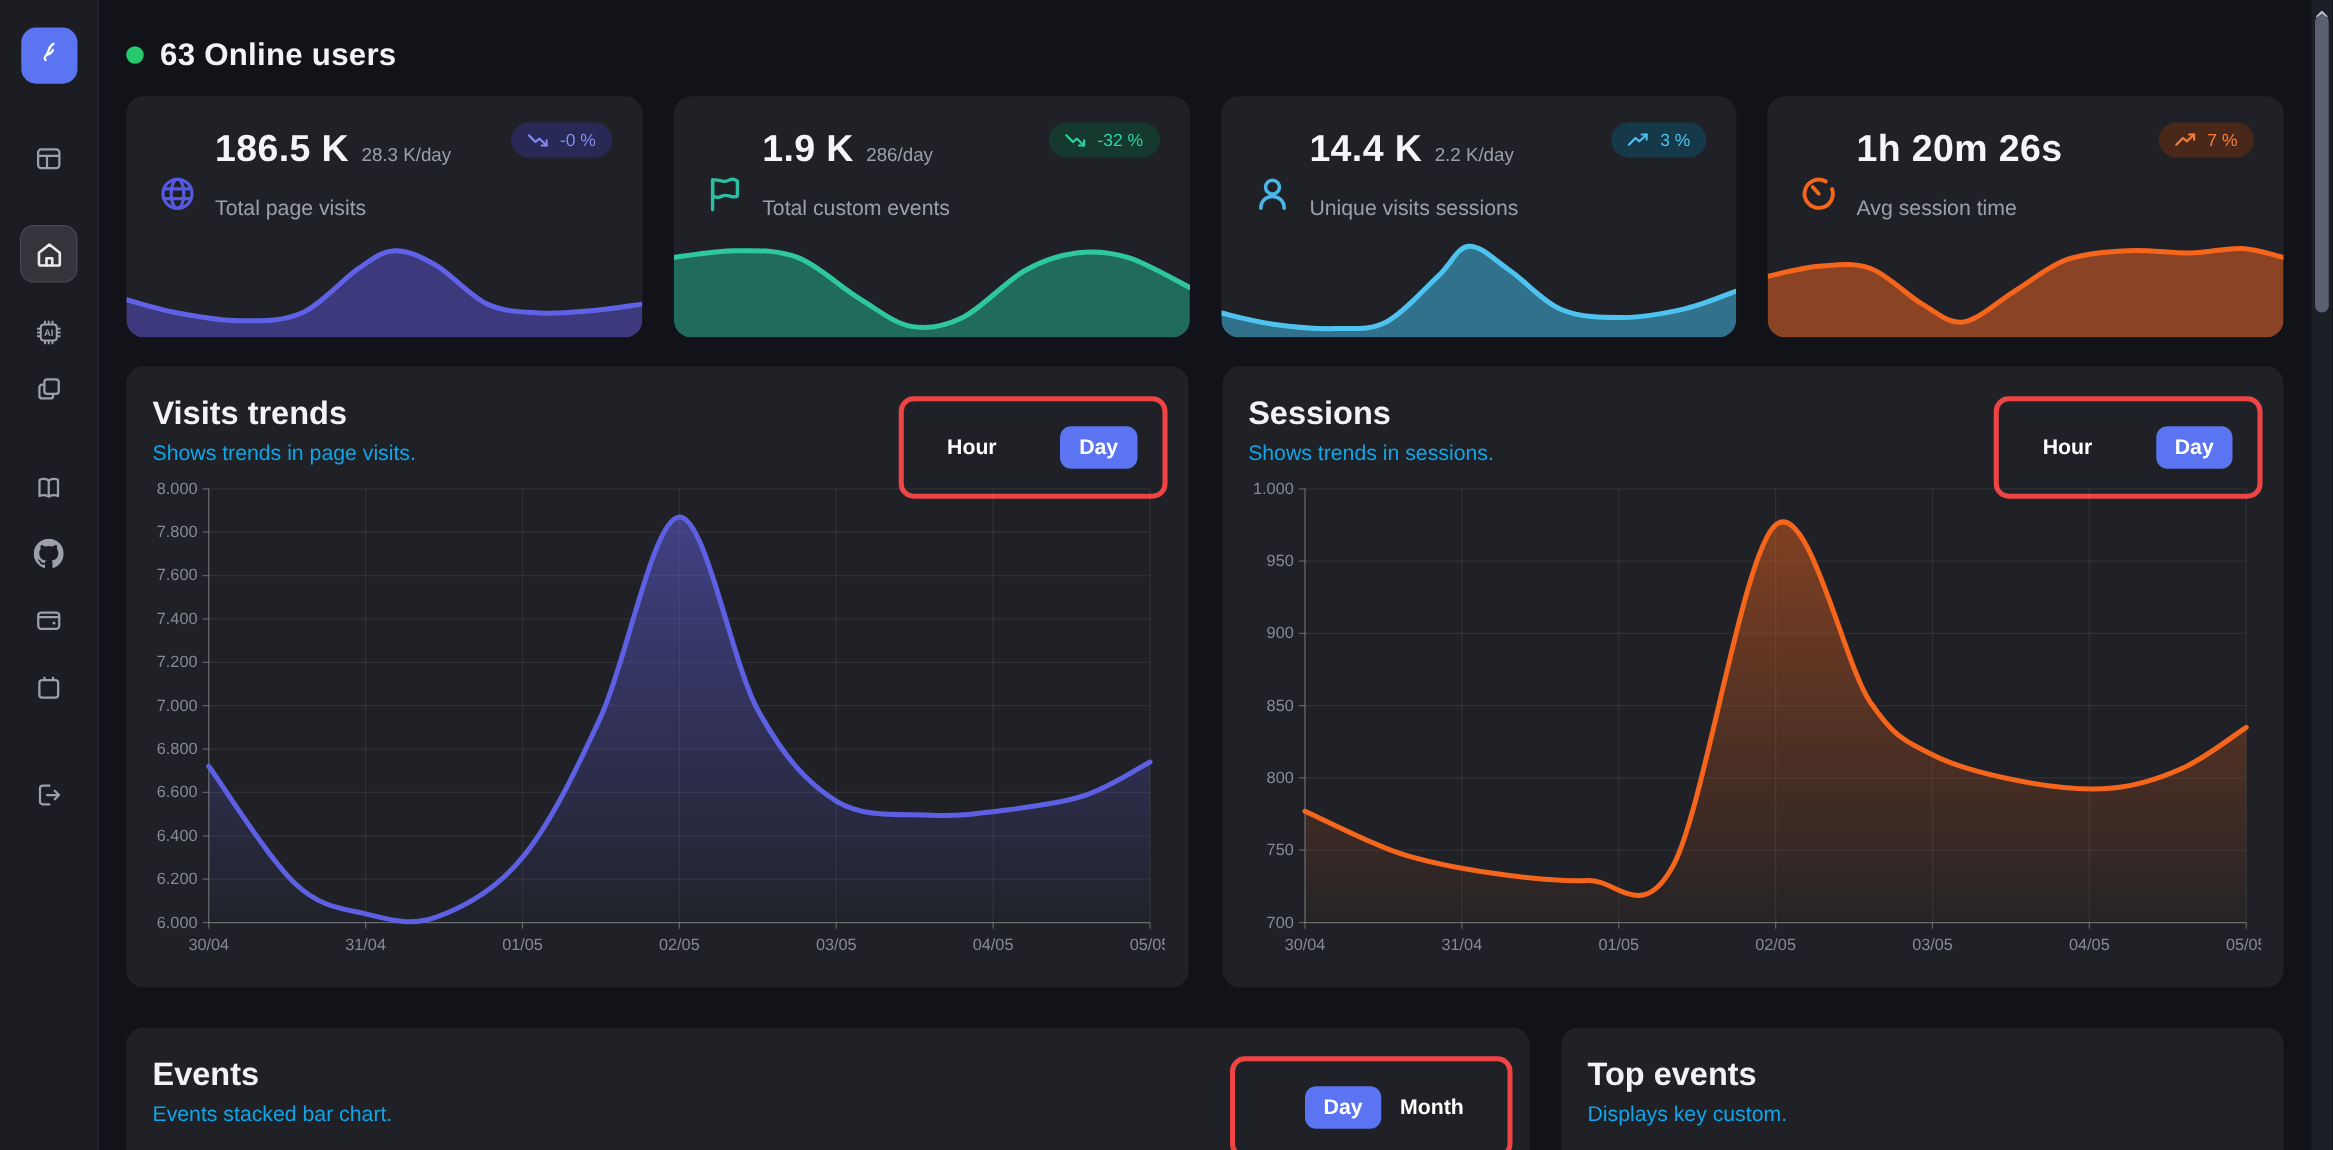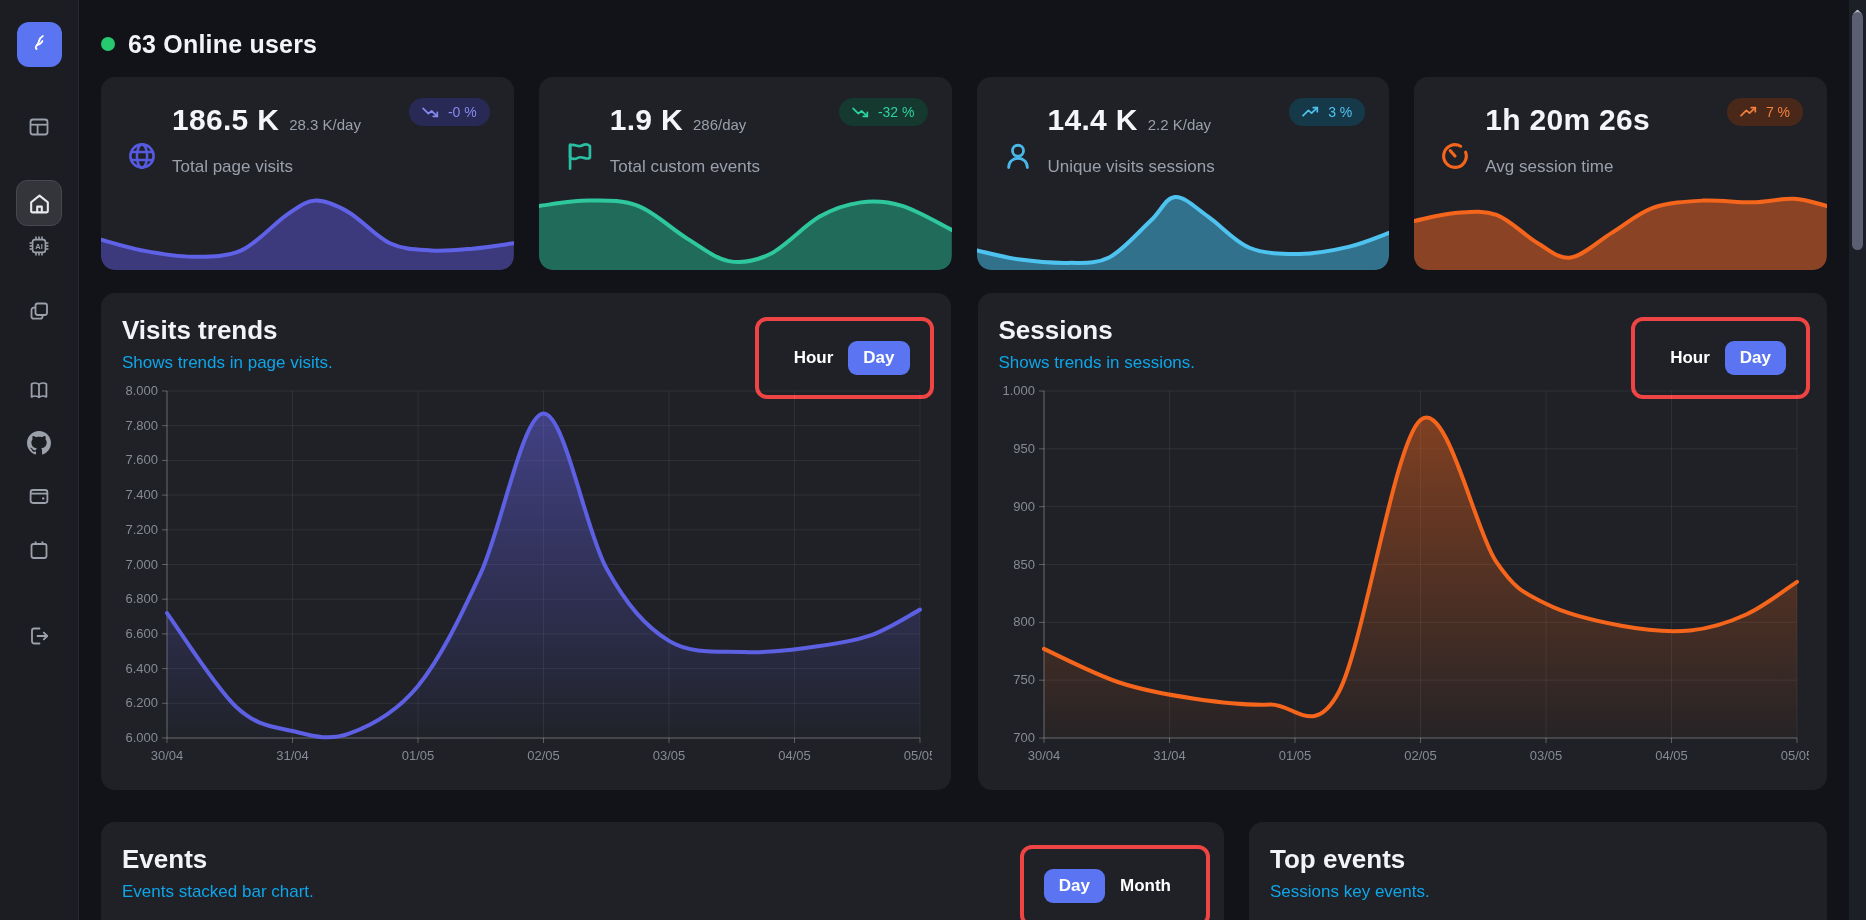--- a/index.html
+++ b/index.html
@@ -36,21 +36,21 @@
 
   
   .charts-row { display:flex; gap:27px; margin-top:23px;border-radius:20px; }
   .panel { position:relative; background:#1f2126; border-radius:14px; }
   .chart-panel { flex:1; height:497px; }
   .panel-title { font-size:26px; font-weight:700; padding:22px 0 0 21px; }
   .panel-sub { font-size:17px; color:#0ea5e9; padding:7px 0 0 21px; }
   .toggle { position:absolute; display:flex; align-items:flex-start; padding:20px; border:4px solid #ef4444; border-radius:12px; background:transparent; }
   .chart-panel .toggle { top:24px; right:17px; }
   .t-opt { background:none; border:none; color:#ffffff; font-family:inherit; font-size:17px; font-weight:700; padding:7px 15px; border-radius:9px; cursor:pointer; }
-  .t-opt.active { background:#5b74f1; }
+  .t-opt.active { background:#5b74f1;margin-left:36px; }
   .chart-box { position:absolute; left:20px; top:90px; }
 
   
   .bottom-row { display:flex; gap:25px; margin-top:32px; }
   .events-panel { width:1123px; height:200px; flex:none; }
   .events-panel .toggle { top:23px; right:14px; }
   .top-events-panel { width:578px; height:200px; flex:none; }
 
   
   .scrollbar { position:absolute; right:0; top:0; width:17px; height:920px; background:#1d1f26; }
@@ -86,21 +86,21 @@
 
     <button class="nav-btn active" style="top:180px">
       <span>
         <svg width="25" height="25" viewBox="0 0 24 24" fill="none" stroke="currentColor" stroke-width="2" stroke-linecap="round" stroke-linejoin="round">
           <path d="M4 10.8 L12 4.4 L20 10.8 V19.3 a1.2 1.2 0 0 1 -1.2 1.2 H5.2 A1.2 1.2 0 0 1 4 19.3 Z"></path>
           <path d="M9.8 20.3 v-5.3 h4.4 v5.3"></path>
         </svg>
       </span>
     </button>
 
-    <button class="nav-btn" style="top:230px">
+    <button class="nav-btn" style="top:250px">
       <span>
         <svg width="24" height="24" viewBox="0 0 24 24" fill="none" stroke="currentColor" stroke-width="1.6">
           <rect x="5.6" y="5.6" width="12.8" height="12.8" rx="2.4"></rect>
           <text x="12" y="14.7" text-anchor="middle" font-size="7.5" font-weight="bold" fill="currentColor" stroke="none">AI</text>
           <line x1="9" y1="2.6" x2="9" y2="5.4"></line>
             <line x1="12" y1="2.6" x2="12" y2="5.4"></line>
             <line x1="15" y1="2.6" x2="15" y2="5.4"></line>
           <line x1="9" y1="18.8" x2="9" y2="21.4"></line>
             <line x1="12" y1="18.8" x2="12" y2="21.4"></line>
             <line x1="15" y1="18.8" x2="15" y2="21.4"></line>
@@ -465,21 +465,21 @@
         <div class="panel-title">Events</div>
         <div class="panel-sub">Events stacked bar chart.</div>
         <div class="toggle">
           <button class="t-opt active">Day</button>
           <button class="t-opt">Month</button>
         </div>
       </div>
 
       <div class="panel top-events-panel">
         <div class="panel-title">Top events</div>
-        <div class="panel-sub">Sessions key events.</div>
+        <div class="panel-sub">Displays key custom.</div>
       </div>
     </section>
   </main>
 
   <div class="scrollbar">
     <span class="sb-chevron">
       <svg width="11" height="9" viewBox="0 0 12 9" fill="none" stroke="currentColor" stroke-width="2" stroke-linecap="round" stroke-linejoin="round">
           <path d="M2 6.5 L6 2.5 L10 6.5"></path>
         </svg>
     </span>

